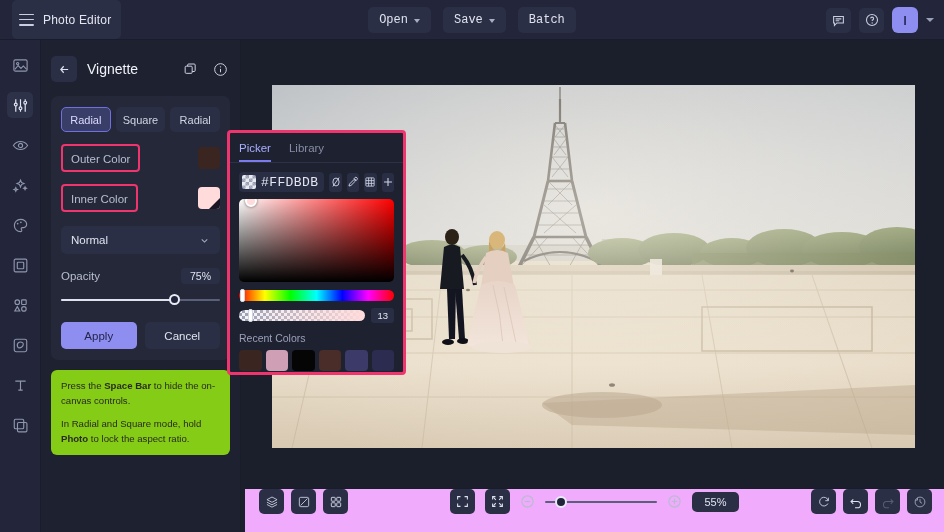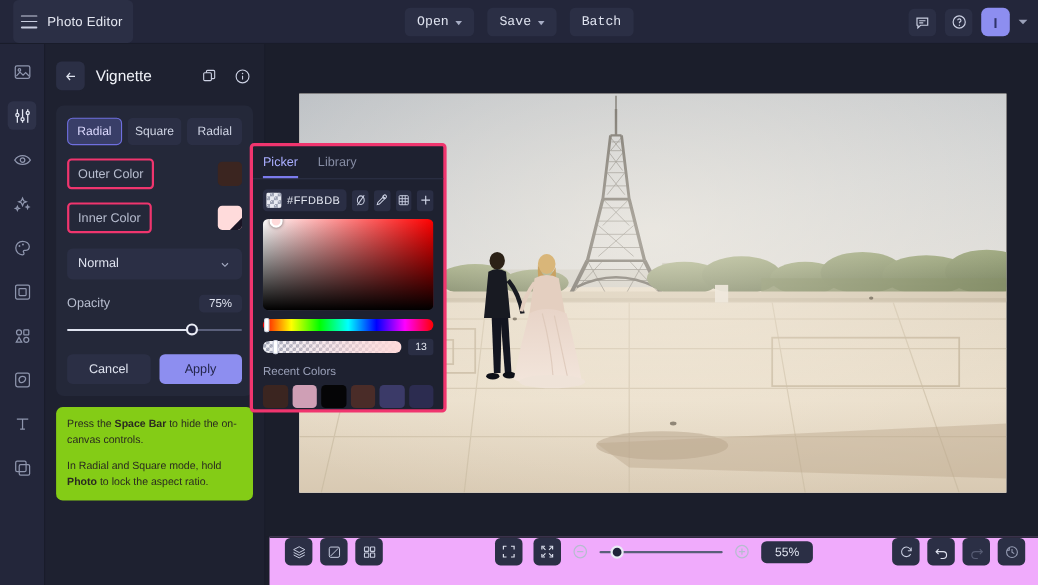--- a/index.html
+++ b/index.html
@@ -179,21 +179,21 @@
     display: flex; align-items: center; gap: 5px; background: #2a2e44;
     border-radius: 4px; padding: 2px 6px 2px 3px; height: 20px;
   }
   .checker {
     width: 14px; height: 14px; border-radius: 2px;
     background-image:
       linear-gradient(45deg, #9aa0b2 25%, transparent 25%, transparent 75%, #9aa0b2 75%),
       linear-gradient(45deg, #9aa0b2 25%, #e8eaf2 25%, #e8eaf2 75%, #9aa0b2 75%);
     background-size: 7px 7px; background-position: 0 0, 3.5px 3.5px;
   }
-  .hexval { font-size: 10px; color: #e4e7f1; letter-spacing: .4px; }
+  .hexval { font-size: 13px; color: #e4e7f1; letter-spacing: .4px; font-family: Liberation Mono, monospace; }
   .picon { width: 19px; height: 19px; border-radius: 3px; background: #2a2e44;
            display: flex; align-items: center; justify-content: center; cursor: pointer; }
 
   .sv {
     margin-top: 7px; height: 83px; border-radius: 5px; position: relative; overflow: hidden;
     background:
       linear-gradient(to top, #000 0%, rgba(0,0,0,0) 100%),
       linear-gradient(to right, #fff 0%, #ff0000 100%);
   }
   .sv-knob {
@@ -401,22 +401,22 @@
         <span class="row-label">Opacity</span>
         <span class="opacity-val">75%</span>
       </div>
       <div class="slider">
         <span class="track"></span>
         <span class="fill"></span>
         <span class="knob"></span>
       </div>
 
       <div class="btn-row">
+        <button class="btn btn-apply">Apply</button>
         <button class="btn btn-cancel">Cancel</button>
-        <button class="btn btn-apply">Apply</button>
       </div>
     </div>
 
     <div class="hint">
       <p>
         <span>Press the </span><b>Space Bar</b><span> to hide the on-canvas controls.</span>
       </p>
       <p>
         <span>In Radial and Square mode, hold </span><b>Photo</b><span> to lock the aspect ratio.</span>
       </p>

